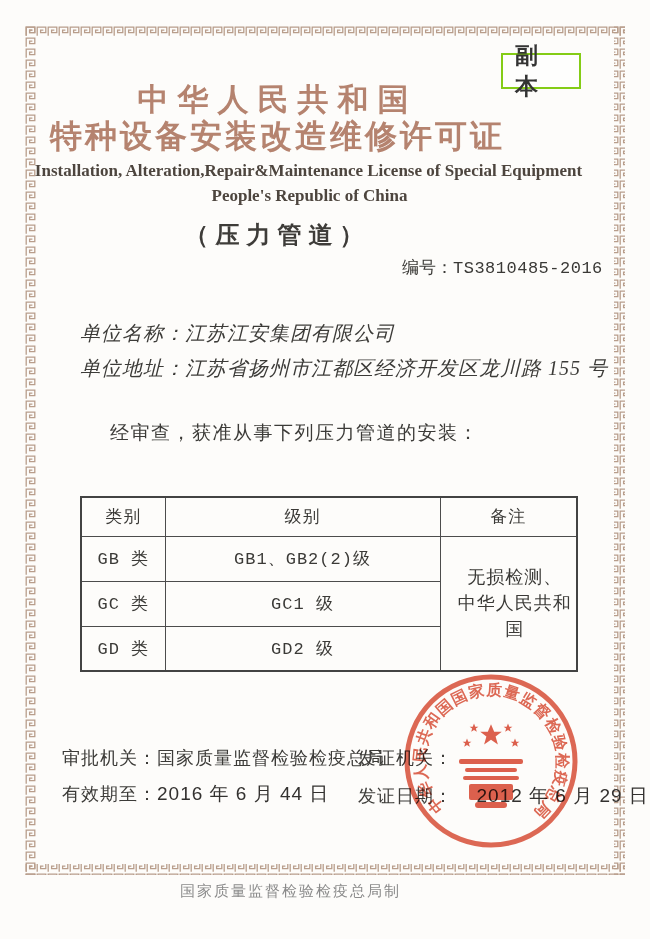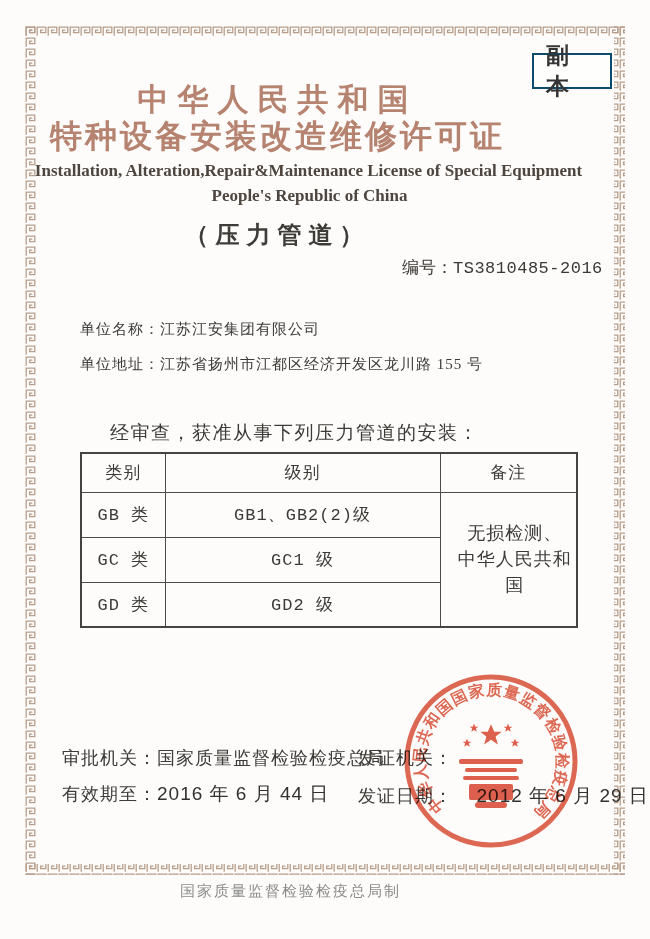--- a/index.html
+++ b/index.html
@@ -10,57 +10,57 @@
     color:#403e3b;
   }
   .abs{position:absolute;}
   .center{left:0;width:555px;text-align:center;}
 
   
   #frame{left:25px;top:26px;}
 
   
   .badge{
-    left:532px;top:53px;width:80px;height:36px;
-    border:2px solid #0c4a6e;display:flex;align-items:center;justify-content:center;
+    left:501px;top:53px;width:80px;height:36px;
+    border:2px solid #84cc16;display:flex;align-items:center;justify-content:center;
     font-size:23px;font-weight:bold;color:#343434;letter-spacing:12px;
     padding-left:12px;box-sizing:border-box;background:rgba(255,255,255,.6);
   }
 
   .title-cn1{top:79px;font-size:31px;font-weight:bold;letter-spacing:9px;color:#b5836f;}
   .title-cn2{top:115px;font-size:32px;font-weight:bold;letter-spacing:3px;color:#b5836f;}
   .title-en1{top:161px;font-size:17px;font-weight:bold;color:#4d453e;padding-left:31px;}
   .title-en2{top:186px;font-size:17px;font-weight:bold;color:#4d453e;margin-left:32px;}
   .subtitle{top:219px;font-size:24px;font-weight:bold;letter-spacing:7px;color:#3e3c39;}
 
   .license-no{left:402px;top:256px;font-size:17px;color:#3a3936;}
   .license-no .num{font-family:"Liberation Mono", monospace;letter-spacing:.5px;}
 
-  .field{font-size:15px;color:#3c3b38;letter-spacing:1px;}
+  .field{font-size:20px;color:#3c3b38;letter-spacing:1px;font-style:italic;}
   .unit-name{left:80px;top:320px;}
   .unit-addr{left:80px;top:355px;}
   .note{left:110px;top:420px;font-size:19px;letter-spacing:1.5px;color:#3c3b38;}
 
   
   table.grant{
     position:absolute;left:80px;top:452px;width:496px;
     border-collapse:collapse;table-layout:fixed;
     font-size:17px;color:#3b3a37;
   }
   table.grant td,table.grant th{
     border:1.5px solid #4c4c4c;text-align:center;font-weight:normal;
     letter-spacing:1px;
   }
   table.grant .hrow{height:39px;}
   table.grant .drow{height:45px;}
   .mono{font-family:"Liberation Mono", monospace;letter-spacing:0;}
   td.remark{
     text-align:left;padding-left:14px;font-size:18px;line-height:26px;letter-spacing:1px;
   }
-  table.grant{border:2px solid #434343;}
+  table.grant{border:2px solid #434343;margin-top:44px;}
 
   .f-label{font-size:18px;letter-spacing:1px;color:#3c3b38;}
   .approval{left:62px;top:746px;}
   .issuing{left:358px;top:746px;}
   .valid{left:62px;top:781px;}
   .issue-date{left:358px;top:783px;}
   .date-num{font-family:"Liberation Sans", sans-serif;font-size:19px;color:#33312f;}
 
   .footer{top:882px;font-size:15px;color:#8b8b8b;letter-spacing:2px;padding-left:13px;}
 

